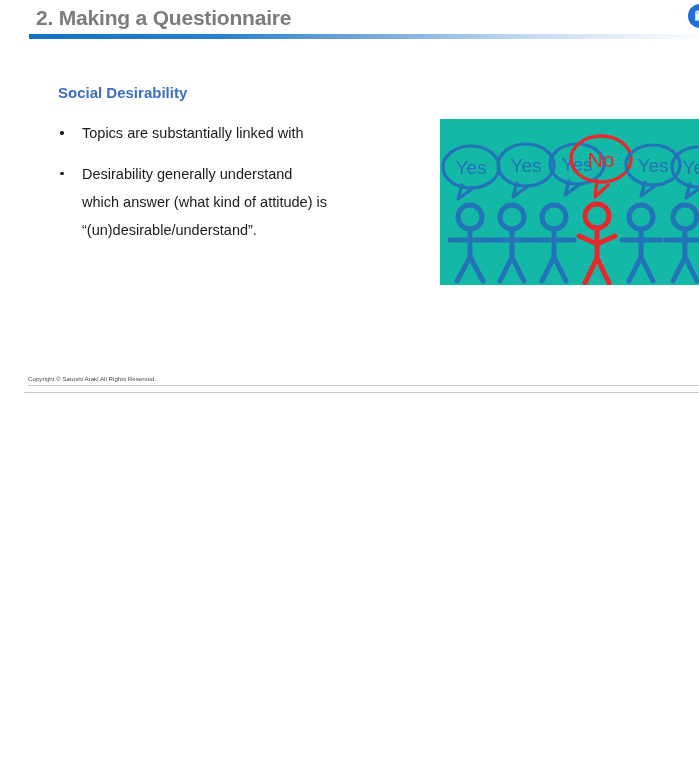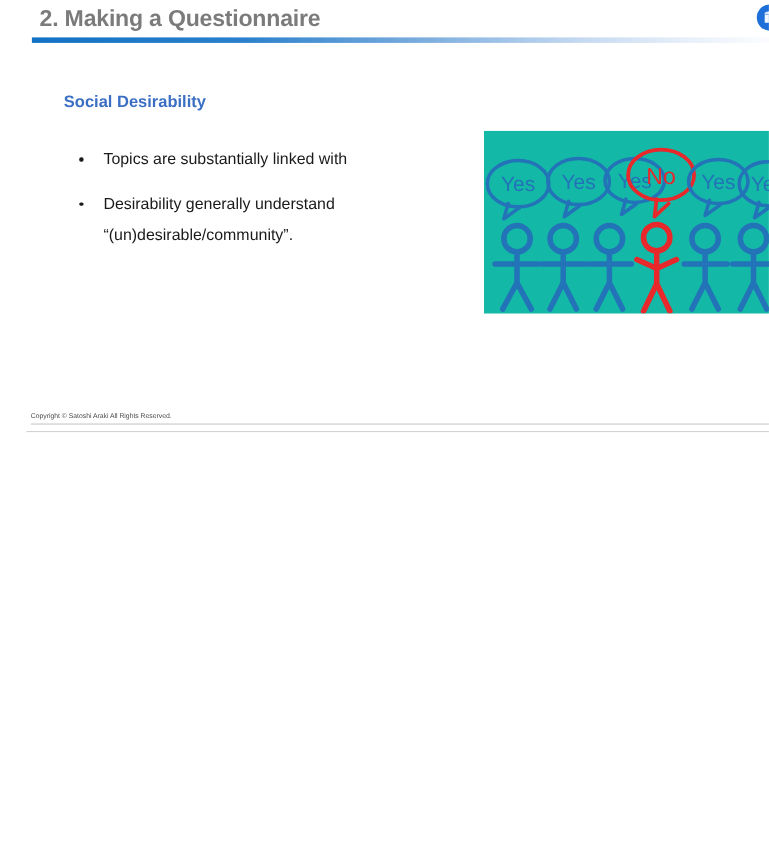--- a/index.html
+++ b/index.html
@@ -69,21 +69,21 @@
     font-size: 15px;
     font-weight: bold;
     color: #3b6fc4;
     margin-left: 12px;
   }
   .bullet-list {
     position: absolute;
     left: 22px;
     top: 116px;
     width: 380px;
-    margin: 16px;
+    margin: 4px;
     padding: 0;
     list-style: none;
   }
   .bullet-item {
     position: relative;
     padding-left: 32px;
     margin-bottom: 13px;
     font-size: 14.5px;
     color: #1a1a1a;
     line-height: 1.93;
@@ -160,21 +160,22 @@
     <div class="section-heading">Social Desirability</div>
 
     <ul class="bullet-list">
       <li class="bullet-item">
         <span class="dot"></span>
         <span class="bullet-line">Topics are substantially linked with</span>
       </li>
       <li class="bullet-item">
         <span class="dot"></span>
         <span class="bullet-line">Desirability generally understand</span>
-        <span class="bullet-line">“(un)desirable/community”.</span>
+        <span class="bullet-line">which answer (what kind of attitude) is</span>
+        <span class="bullet-line">“(un)desirable/understand”.</span>
       </li>
     </ul>
 
     <div class="conformity-figure">
       <svg width="284" height="166" viewBox="0 0 284 166" aria-hidden="true">
         <g fill="none" stroke-linecap="round" stroke-linejoin="round">
 
           <g stroke="#2273b8" stroke-width="3.2">
             <ellipse cx="31" cy="48" rx="28" ry="21"></ellipse>
             <path d="M22 66 l-4 14 l14 -10"></path>

